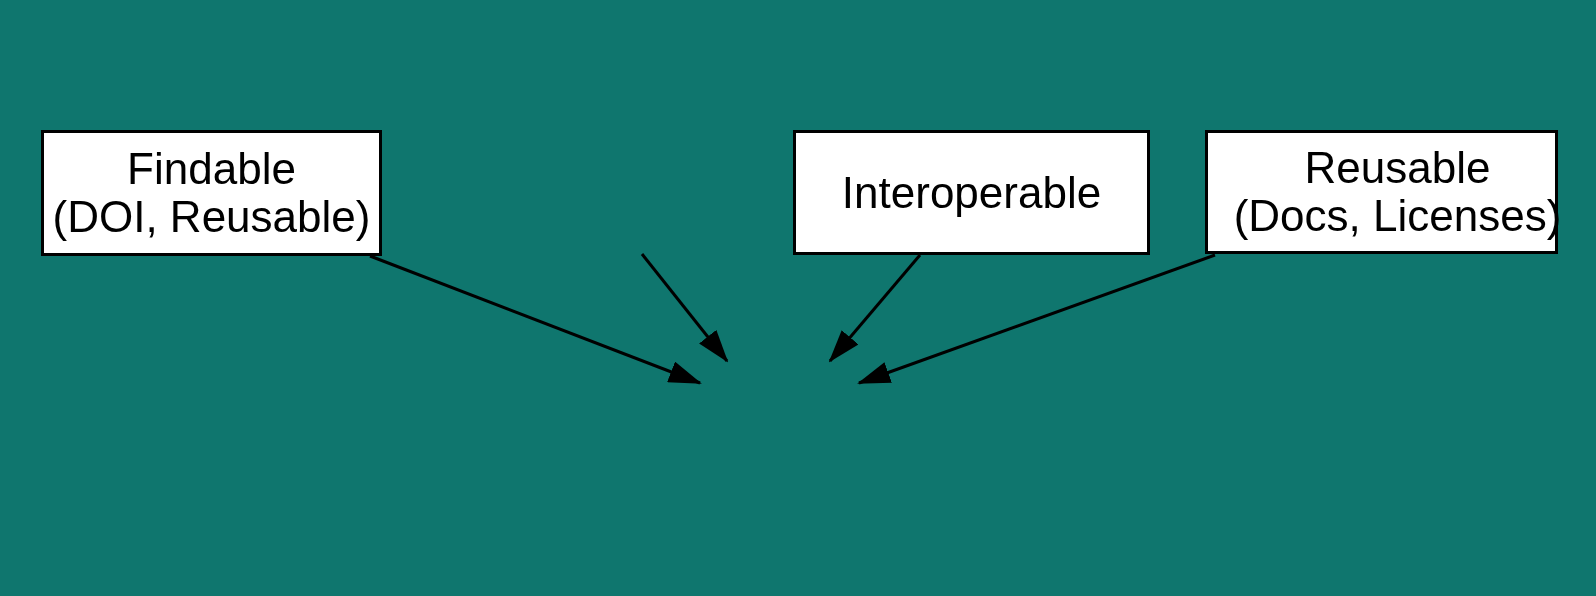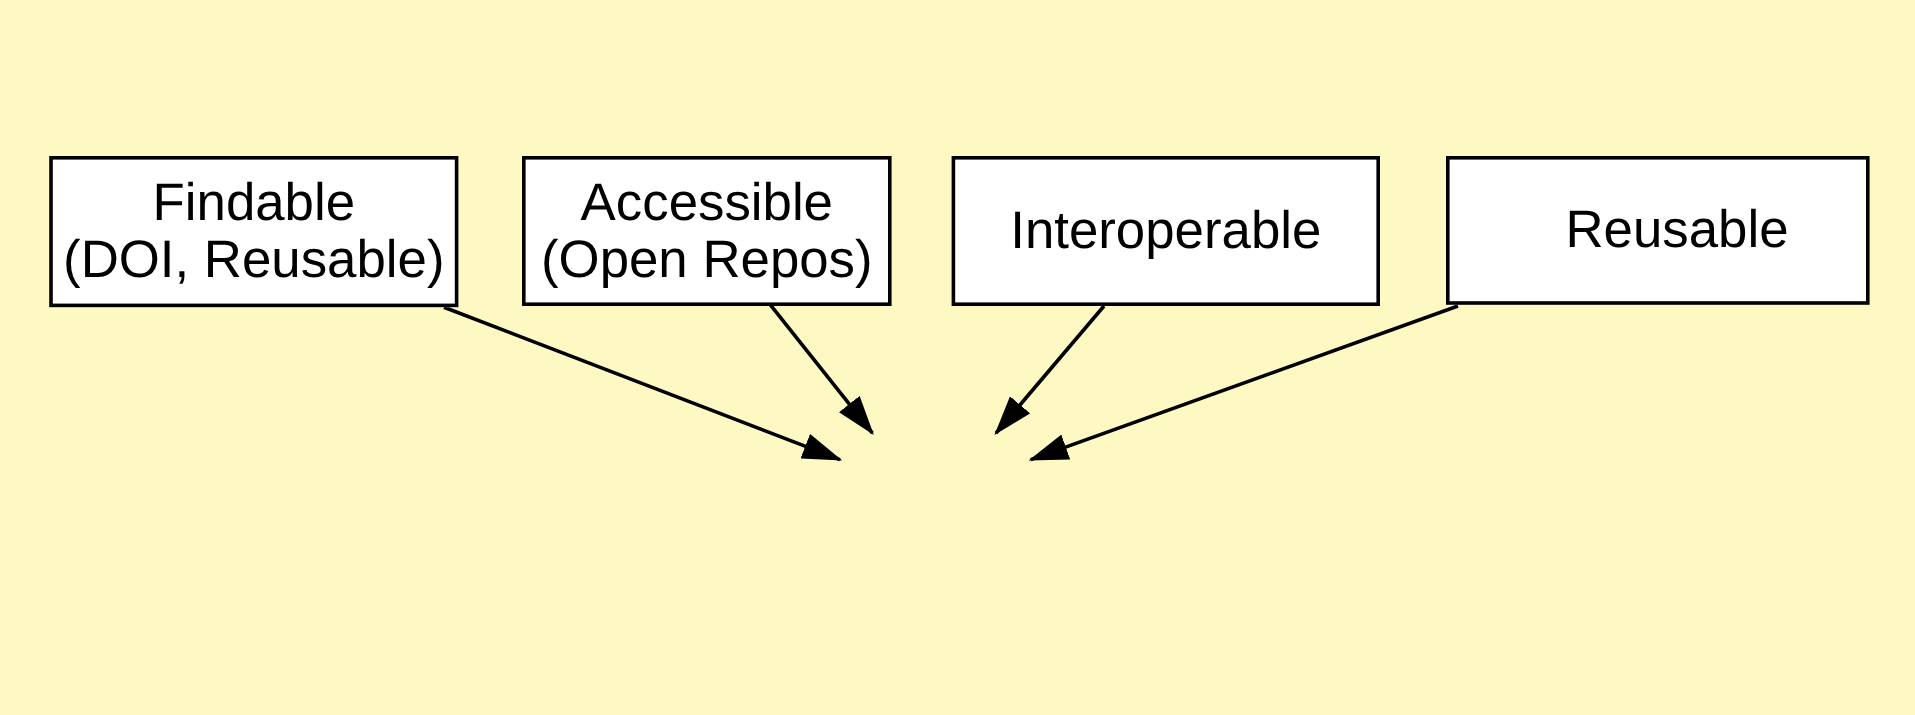--- a/index.html
+++ b/index.html
@@ -4,21 +4,21 @@
 <style>
   html, body {
     margin: 0;
     padding: 0;
     background: #ffffff;
   }
   .canvas {
     position: relative;
     width: 1596px;
     height: 596px;
-    background: #fef9c3;
+    background: #0f766e;
     overflow: hidden;
     font-family: "Liberation Sans", sans-serif;
     color: #000000;
   }
   .edge-layer {
     position: absolute;
     left: 0;
     top: 0;
     width: 1596px;
     height: 596px;
@@ -62,27 +62,24 @@
     <line class="edge" x1="642" y1="254" x2="727" y2="361" marker-end="url(#arrowhead)"></line>
     <line class="edge" x1="920" y1="255" x2="830" y2="361" marker-end="url(#arrowhead)"></line>
     <line class="edge" x1="1215" y1="255" x2="859" y2="383" marker-end="url(#arrowhead)"></line>
   </svg>
 
   <div class="node node-findable">
     <span>Findable</span>
     <span>(DOI, Reusable)</span>
   </div>
 
-  <div class="node node-accessible">
-    <span>Accessible</span>
-    <span>(Open Repos)</span>
-  </div>
 
   <div class="node node-interoperable">
     <span>Interoperable</span>
   </div>
 
   <div class="node node-reusable">
     <span>Reusable</span>
+    <span>(Docs, Licenses)</span>
   </div>
 
 
 </div>
 
 </body></html>

